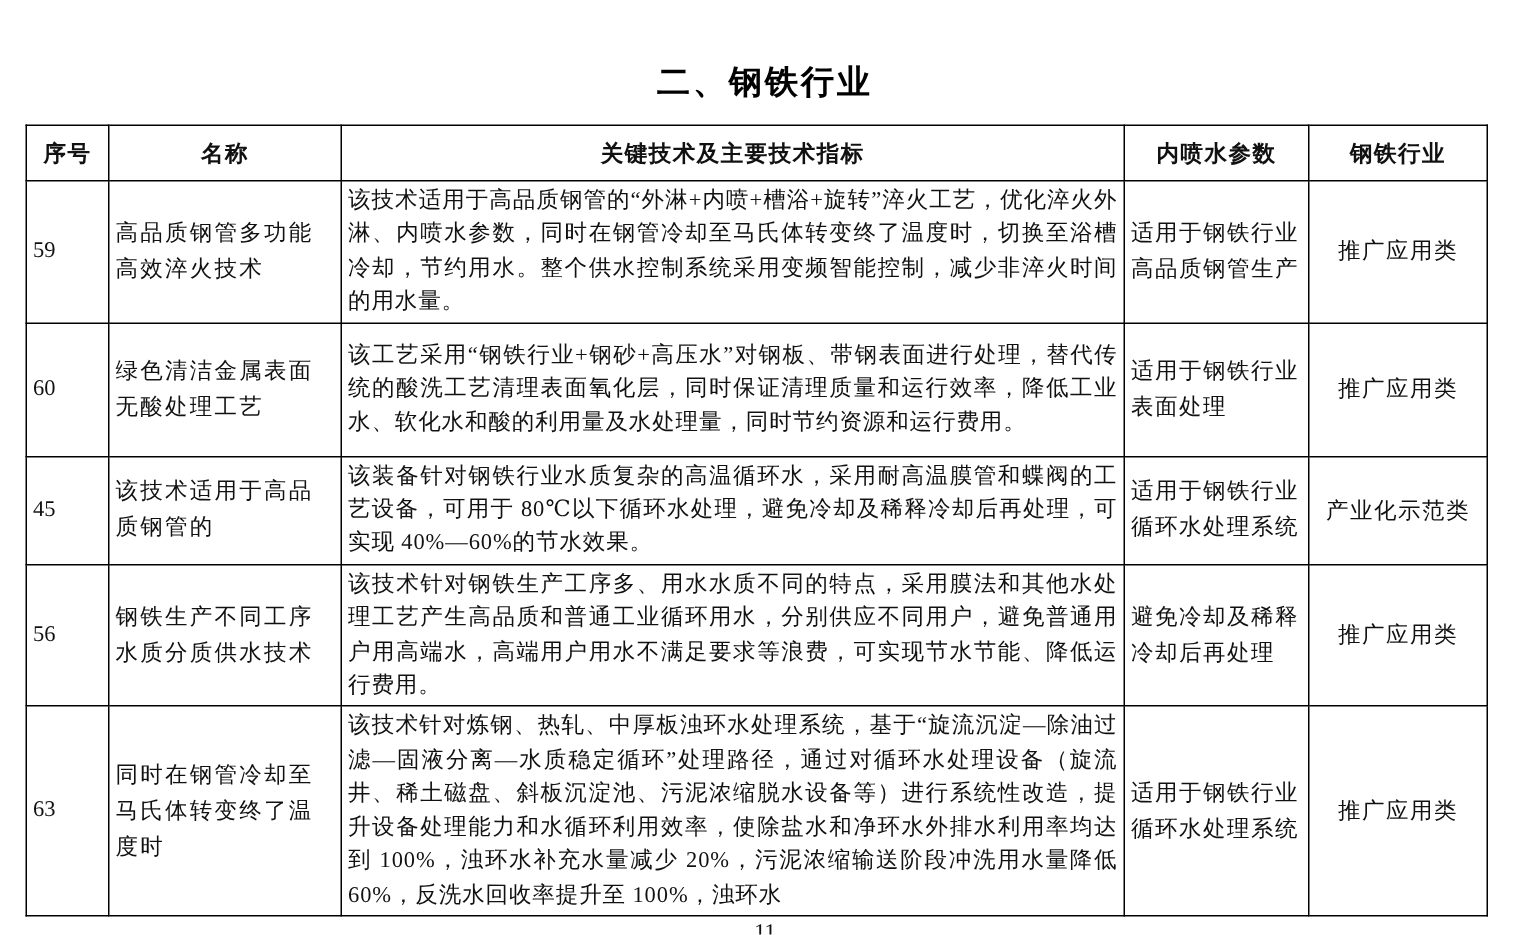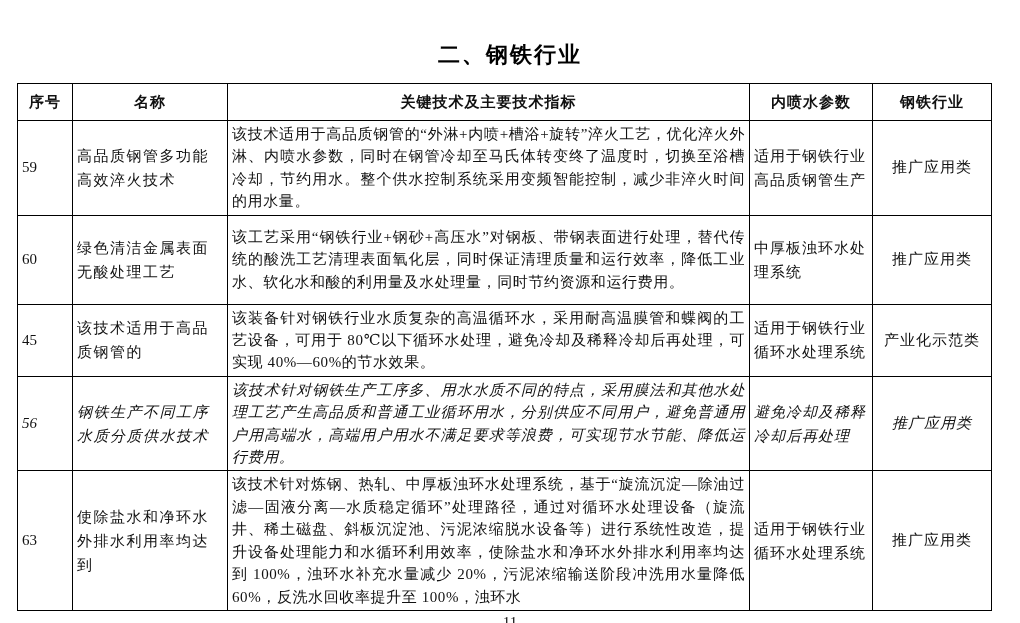--- a/index.html
+++ b/index.html
@@ -76,21 +76,21 @@
     letter-spacing: 1px;
     padding: 2px 8px;
   }
   td.col-stage {
     text-align: center;
     letter-spacing: 1px;
   }
   tr.row-59 td { height: 93px; }
   tr.row-60 td { height: 89px; }
   tr.row-61 td { height: 66px; }
-  tr.row-62 td { height: 90px; font-style: italic; }
+  tr.row-62 td { height: 90px; }
   tr.row-63 td { height: 137px; }
   .page-number {
     position: absolute;
     top: 615px;
     left: 50%;
     transform: translateX(-50%);
     font-size: 15px;
     color: #111111;
     line-height: 15px;
   }
@@ -124,40 +124,40 @@
         <td class="col-index">59</td>
         <td class="col-name">高品质钢管多功能高效淬火技术</td>
         <td class="col-tech">该技术适用于高品质钢管的“外淋+内喷+槽浴+旋转”淬火工艺，优化淬火外淋、内喷水参数，同时在钢管冷却至马氏体转变终了温度时，切换至浴槽冷却，节约用水。整个供水控制系统采用变频智能控制，减少非淬火时间的用水量。</td>
         <td class="col-scope">适用于钢铁行业高品质钢管生产</td>
         <td class="col-stage">推广应用类</td>
       </tr>
       <tr class="row-60">
         <td class="col-index">60</td>
         <td class="col-name">绿色清洁金属表面无酸处理工艺</td>
         <td class="col-tech">该工艺采用“钢铁行业+钢砂+高压水”对钢板、带钢表面进行处理，替代传统的酸洗工艺清理表面氧化层，同时保证清理质量和运行效率，降低工业水、软化水和酸的利用量及水处理量，同时节约资源和运行费用。</td>
-        <td class="col-scope">中厚板浊环水处理系统</td>
+        <td class="col-scope">适用于钢铁行业表面处理</td>
         <td class="col-stage">推广应用类</td>
       </tr>
       <tr class="row-61">
         <td class="col-index">45</td>
         <td class="col-name">该技术适用于高品质钢管的</td>
         <td class="col-tech">该装备针对钢铁行业水质复杂的高温循环水，采用耐高温膜管和蝶阀的工艺设备，可用于 80℃以下循环水处理，避免冷却及稀释冷却后再处理，可实现 40%—60%的节水效果。</td>
         <td class="col-scope">适用于钢铁行业循环水处理系统</td>
         <td class="col-stage">产业化示范类</td>
       </tr>
       <tr class="row-62">
         <td class="col-index">56</td>
         <td class="col-name">钢铁生产不同工序水质分质供水技术</td>
         <td class="col-tech">该技术针对钢铁生产工序多、用水水质不同的特点，采用膜法和其他水处理工艺产生高品质和普通工业循环用水，分别供应不同用户，避免普通用户用高端水，高端用户用水不满足要求等浪费，可实现节水节能、降低运行费用。</td>
         <td class="col-scope">避免冷却及稀释冷却后再处理</td>
         <td class="col-stage">推广应用类</td>
       </tr>
       <tr class="row-63">
         <td class="col-index">63</td>
-        <td class="col-name">使除盐水和净环水外排水利用率均达到</td>
+        <td class="col-name">同时在钢管冷却至马氏体转变终了温度时</td>
         <td class="col-tech">该技术针对炼钢、热轧、中厚板浊环水处理系统，基于“旋流沉淀—除油过滤—固液分离—水质稳定循环”处理路径，通过对循环水处理设备（旋流井、稀土磁盘、斜板沉淀池、污泥浓缩脱水设备等）进行系统性改造，提升设备处理能力和水循环利用效率，使除盐水和净环水外排水利用率均达到 100%，浊环水补充水量减少 20%，污泥浓缩输送阶段冲洗用水量降低 60%，反洗水回收率提升至 100%，浊环水</td>
         <td class="col-scope">适用于钢铁行业循环水处理系统</td>
         <td class="col-stage">推广应用类</td>
       </tr>
     </tbody>
   </table>
 
   <div class="page-number">11</div>
 
 </div>

